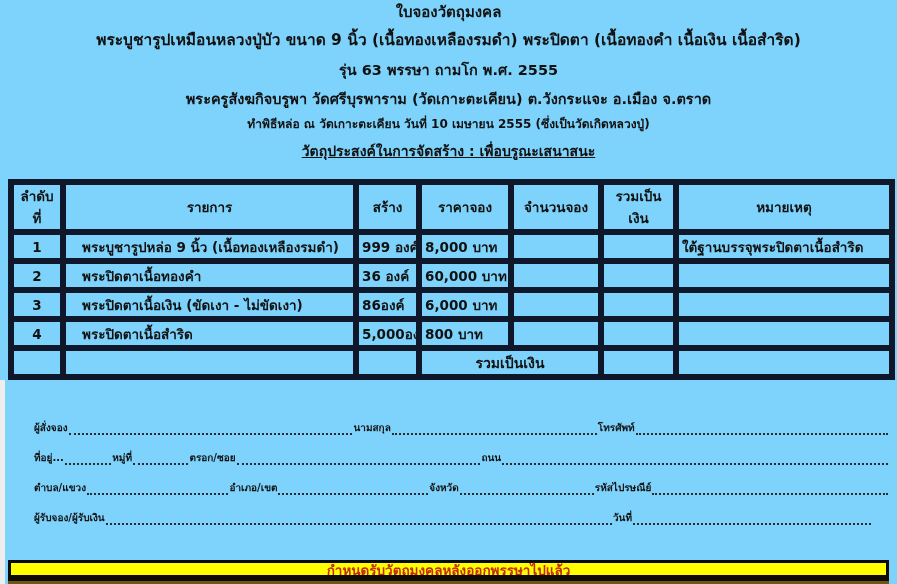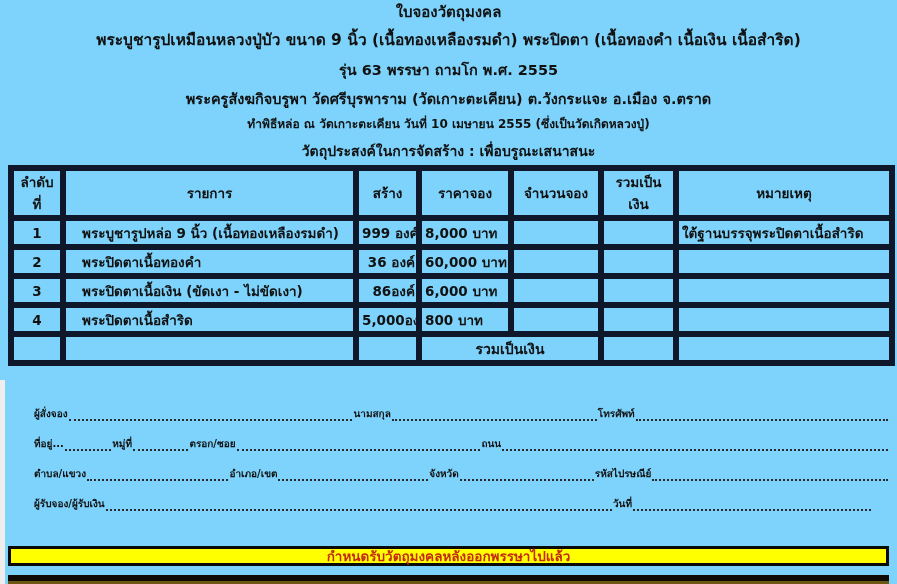--- a/index.html
+++ b/index.html
@@ -7,31 +7,31 @@
   body { font-family:"DejaVu Sans", sans-serif; color:#111; font-weight:700; }
   .page { width:897px; height:584px; padding:4px 8px 0 8px; position:relative; background:#7dd3fc; }
 
   
   .hline { text-align:center; line-height:1.15; }
   .h1 { font-size:15px; margin-bottom:11px; }
   .h2 { font-size:15.5px; margin-bottom:12px; }
   .h3 { font-size:14.5px; margin-bottom:12px; }
   .h4 { font-size:14.5px; margin-bottom:11px; }
   .h5 { font-size:12px; margin-bottom:11px; }
-  .h6 { font-size:14px; margin-bottom:6px; }
+  .h6 { font-size:14px; margin-bottom:20px;text-decoration:underline; }
 
   
   table { border-collapse:collapse; width:881px; table-layout:fixed; }
   table, td, th { border:6px solid #0f172a; }
   table { border-width:3px; }
   th { height:30px; font-size:13.5px; font-weight:700; text-align:center; padding:0 2px; }
   td { height:29px; font-size:13.5px; font-weight:700; padding:0 3px; overflow:hidden; white-space:nowrap; }
   td.c-no    { text-align:center; }
   td.c-item  { text-align:left;  padding-left:16px; }
-  td.c-made  { text-align:right; padding-right:1px; }
+  td.c-made  { padding-right:1px; }
   td.c-price { text-align:left; padding-right:8px; }
   td.c-total-label { text-align:center; font-size:14px; }
   td.c-remark { text-align:left; padding-left:3px; }
 
   
   .formarea { margin-top:37px; }
   .fline { display:flex; align-items:center; font-size:10px; height:21px; margin-bottom:9px;margin-left:26px; }
   .flabel { white-space:nowrap; flex:0 0 auto; }
   .dots { border-bottom:2px dotted #2a2a2a; height:14px; flex-grow:1; flex-basis:0; margin:0 1px; }
 

